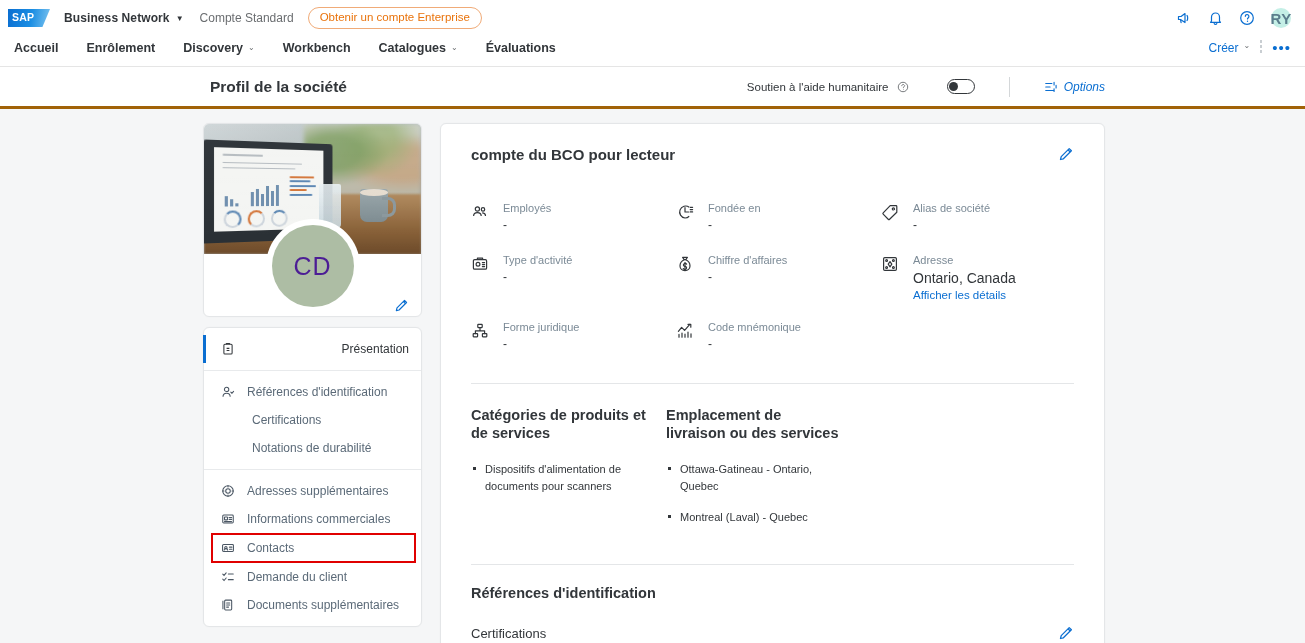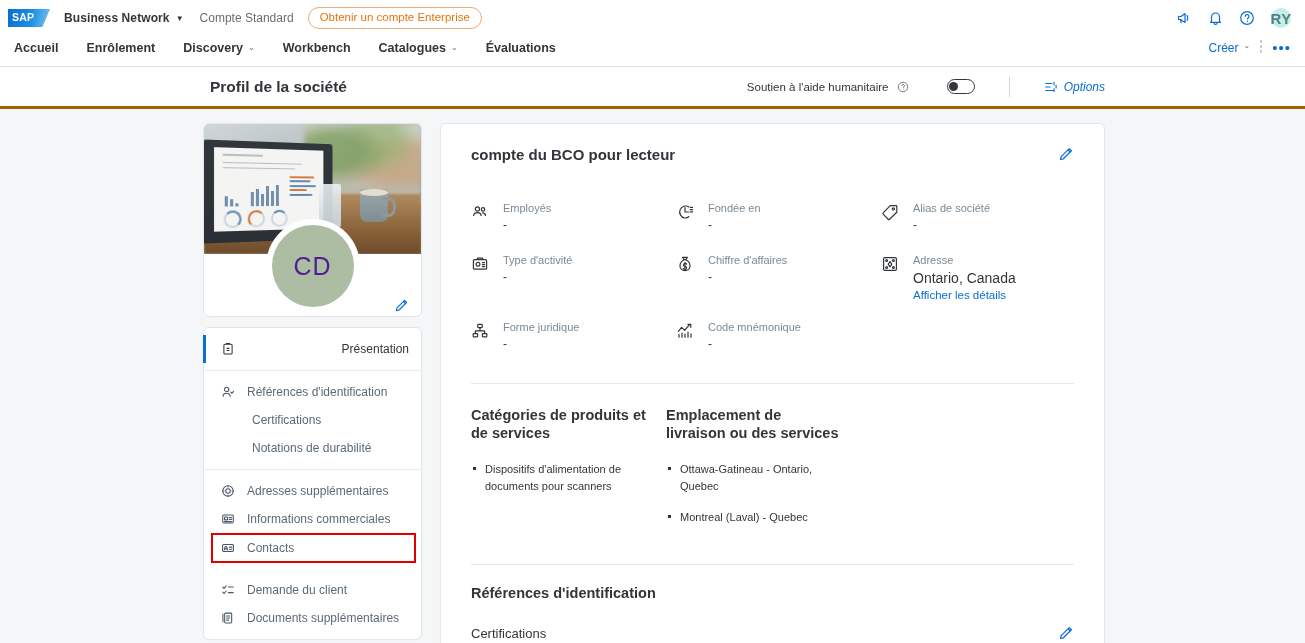--- a/index.html
+++ b/index.html
@@ -271,21 +271,21 @@
     color: #32363a; font-weight: normal; justify-content: space-between;
   }
   .snav.active::before {
     content: ""; position: absolute; left: -1px; top: 0; bottom: 0;
     width: 3px; background: #0a6ed1;
   }
   .snav.sub { padding-left: 48px; }
   .snav.boxed {
     outline: 2.5px solid #e00000;
     outline-offset: -1px;
-    margin: 1px 6px 14px 8px;
+    margin: 1px 6px 1px 8px;
     padding-left: 8px;
   }
   .snav .ico { width: 16px; display: flex; align-items: center; justify-content: center; flex: 0 0 16px; color: #4a5663; }
 
   
   .maincard {
     flex: 1;
     background: #fff;
     border: 1px solid #e4e6e8;
     border-radius: 6px;

